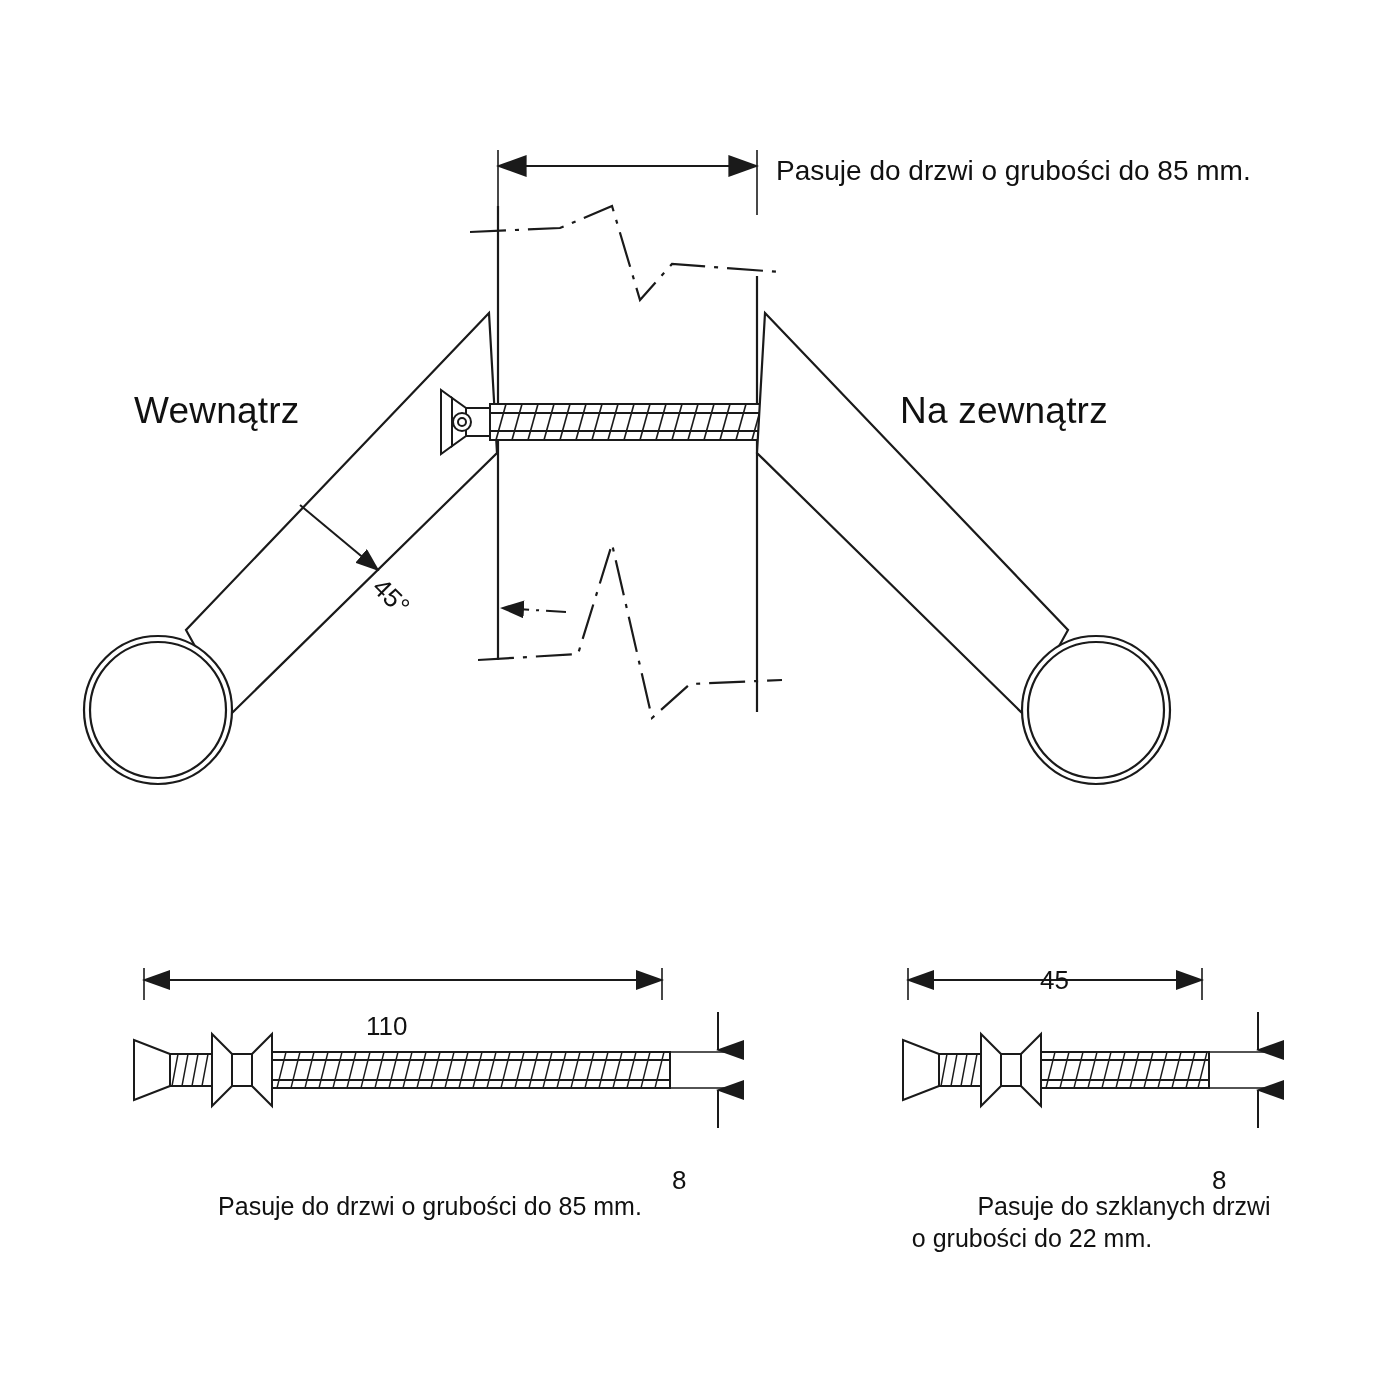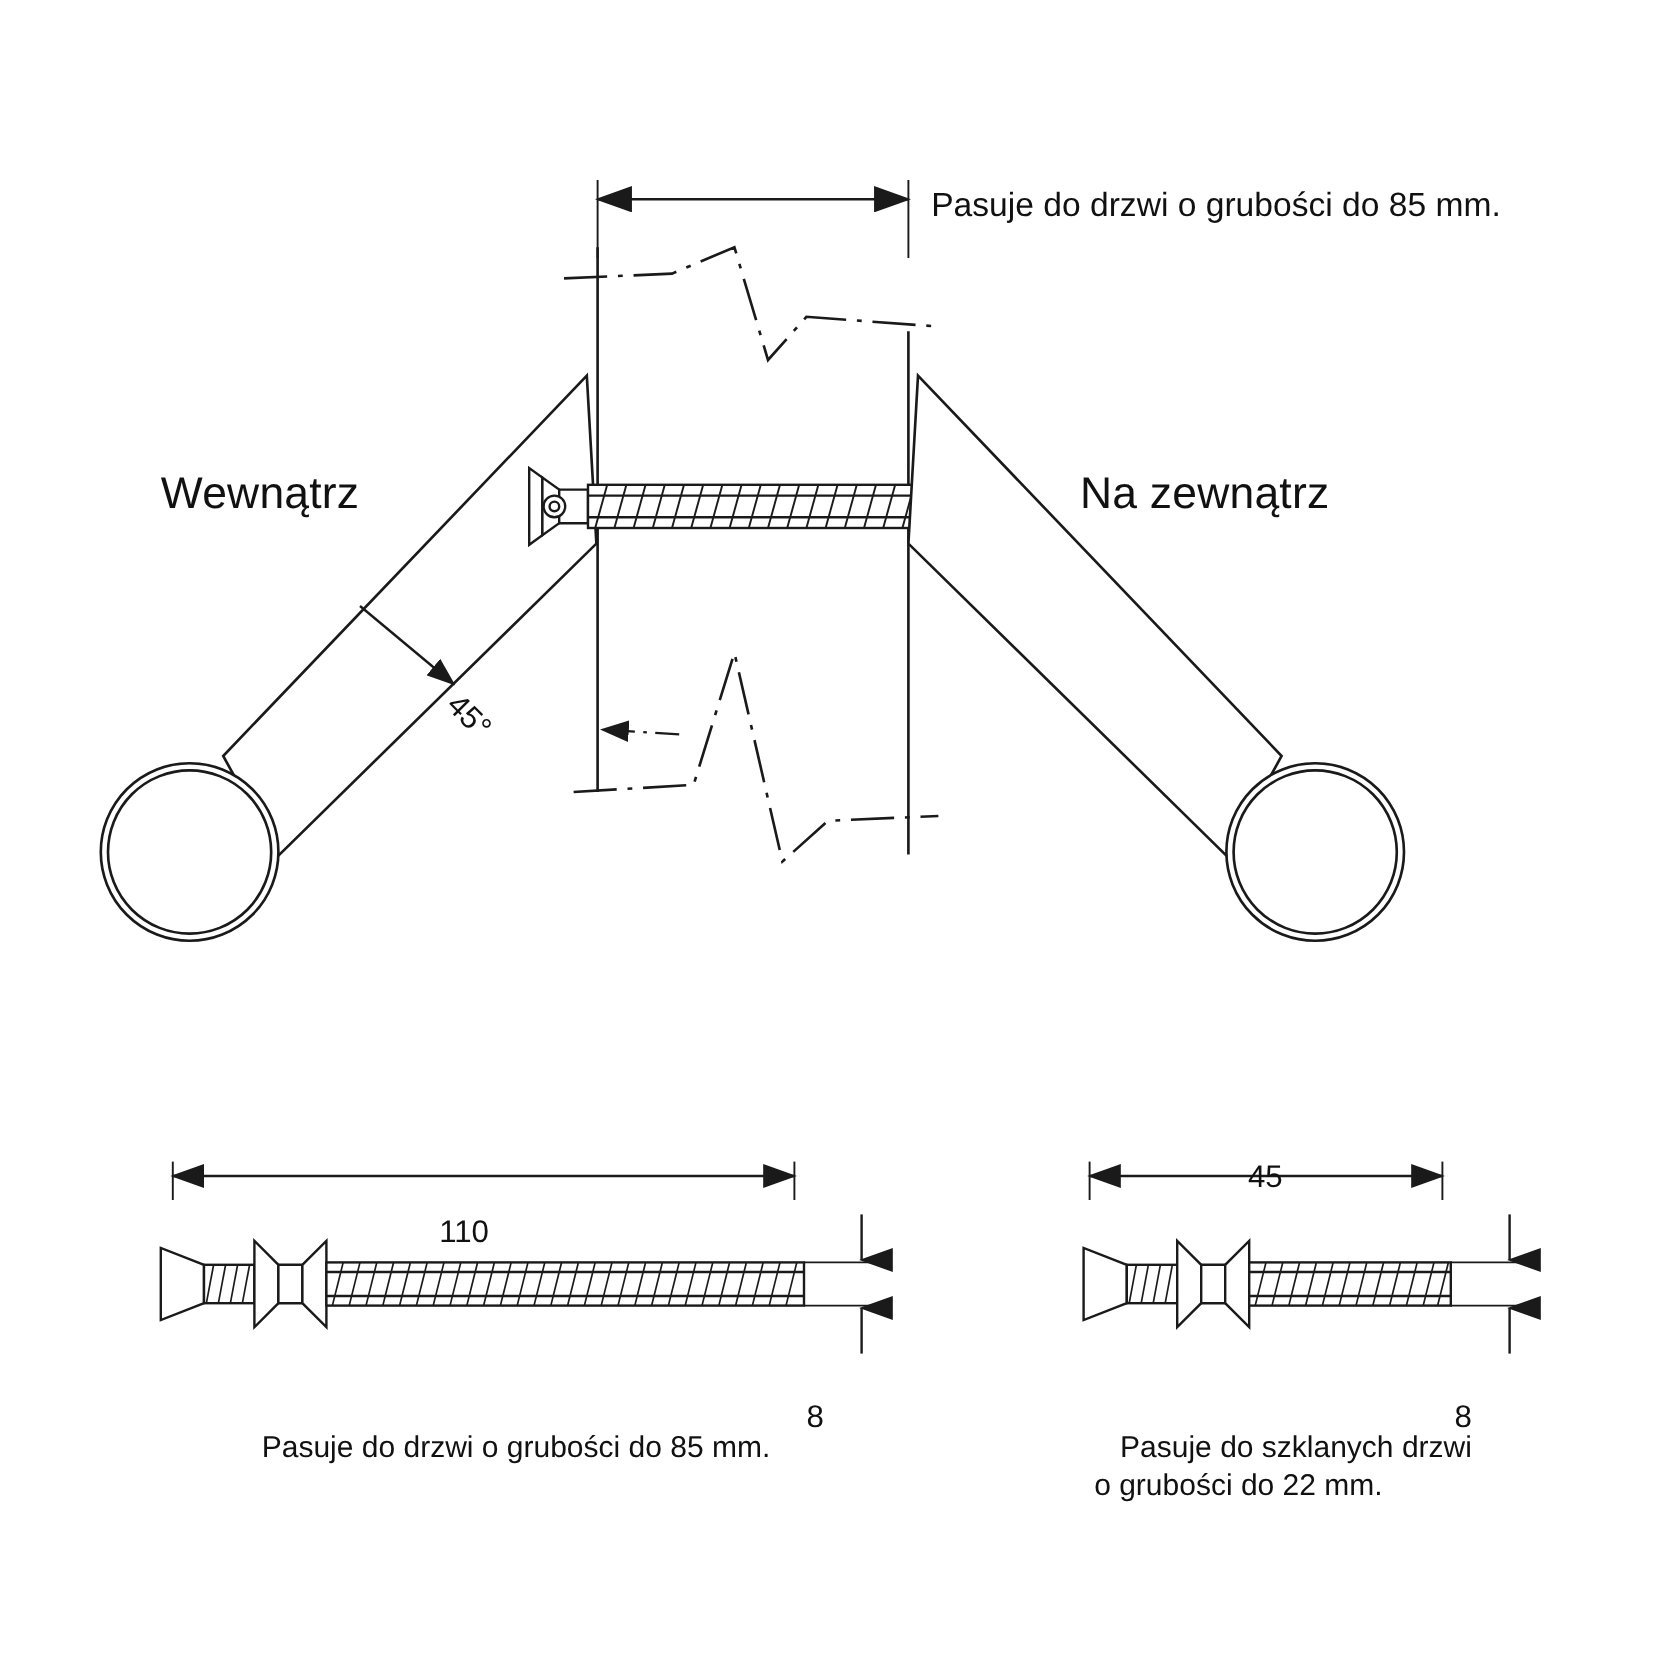--- a/index.html
+++ b/index.html
@@ -261,17 +261,17 @@
   <div class="lbl lbl-dim" style="left:366px; top:966px;">110</div>
 
   <div class="lbl lbl-dim" style="left:672px; top:1120px;">8</div>
 
   <div class="lbl lbl-dim" style="left:1040px; top:920px;">45</div>
 
   <div class="lbl lbl-dim" style="left:1212px; top:1120px;">8</div>
 
   <div class="caption" style="left:110px; top:1190px; width:640px;">Pasuje do drzwi o grubości do 85 mm.</div>
 
-  <div class="caption" style="left:860px; top:1190px; width:440px;text-align:center;">Pasuje do szklanych drzwi</div>
+  <div class="caption" style="left:904px; top:1190px; width:440px;text-align:center;">Pasuje do szklanych drzwi</div>
 
   <div class="caption" style="left:812px; top:1222px; width:440px;">o grubości do 22 mm.</div>
 
 </div>
 
 </body></html>

